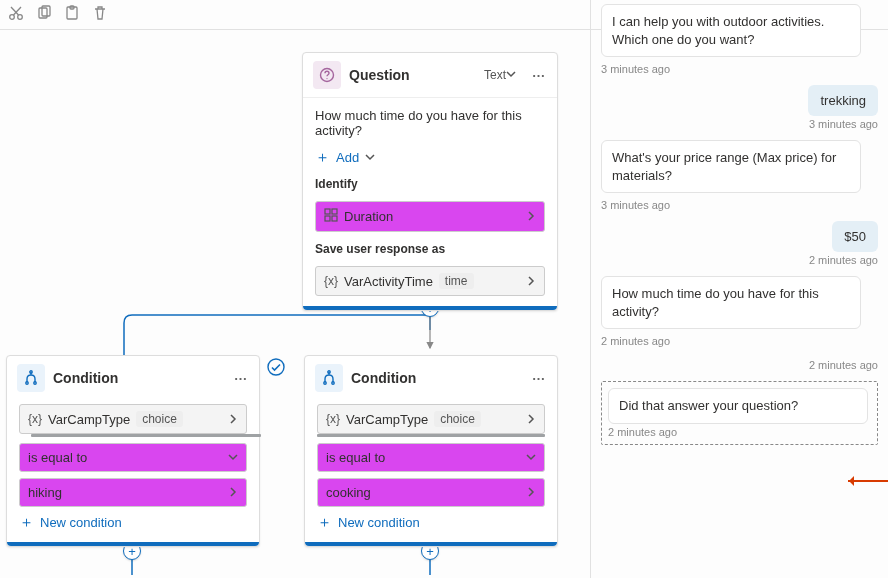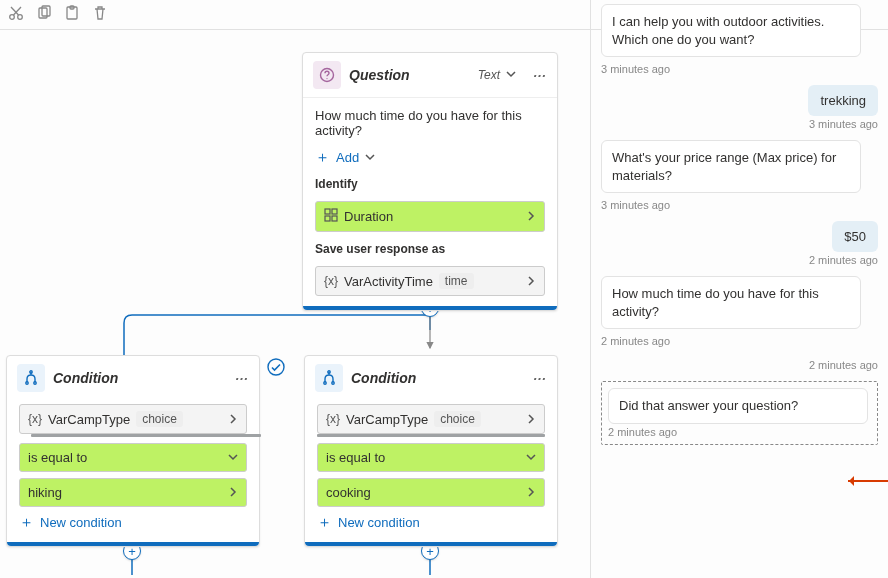--- a/index.html
+++ b/index.html
@@ -12,40 +12,40 @@
   .bot-bubble { background:#fff; border:1px solid #e3e3e3; border-radius:6px; padding:8px 10px; max-width:260px; font-size:13px; line-height:1.35;}
   .user-row { align-items:flex-end;}
   .user-bubble { background:#e4eff6; border-radius:6px; padding:8px 12px; font-size:13px;margin-left:9px;}
   .ts { font-size:11px; color:#888; margin:2px 0 6px 0;}
   .user-row .ts { text-align:right;}
   .dashed { border:1px dashed #888; padding:6px; border-radius:2px;}
   .arrow { position:absolute; right:0px; top:480px; width:40px; height:2px; background:#d83b01;}
   .arrow::before{content:"";position:absolute;left:-4px;top:-4px;border:5px solid transparent;border-right-color:#d83b01;}
   
   .node { position:absolute; background:#fff; border:1px solid #ddd; border-radius:4px; box-shadow:0 1px 2px rgba(0,0,0,.08);}
-  .node-head { display:flex; align-items:center; padding:8px 10px; gap:8px; border-bottom:1px solid #eee;font-style:italic;}
+  .node-head { display:flex; align-items:center; padding:8px 10px; gap:8px; border-bottom:1px solid #eee;}
   .node-title { font-weight:600; flex:1; font-size:14px;}
   .node-body { padding:10px 12px; display:flex; flex-direction:column; gap:10px; font-size:13px;}
   .label { font-weight:600; font-size:12px;}
-  .field { border:1px solid #ccc; border-radius:3px; display:flex; align-items:center; padding:6px 8px; gap:6px; background:#bef264; font-size:13px; position:relative;}
+  .field { border:1px solid #ccc; border-radius:3px; display:flex; align-items:center; padding:6px 8px; gap:6px; background:#d946ef; font-size:13px; position:relative;}
   .field .chev { margin-left:auto; }
   .pill { background:#eee; padding:1px 6px; border-radius:3px; font-size:12px; color:#555;}
   .addlink { color:#0f6cbd; display:flex; align-items:center; gap:6px; font-size:13px;}
   .question-bar { height:4px; background:#0f6cbd; border-radius:0 0 4px 4px;}
   .cond-bar { height:4px; background:#0f6cbd; border-radius:0 0 4px 4px;}
   .icon-box { width:28px; height:28px; border-radius:4px; display:flex; align-items:center; justify-content:center;}
   .q-icon { background:#f3e8f2;}
   .c-icon { background:#eaf3fb;}
   .dots { letter-spacing:2px; color:#666; font-weight:bold; cursor:default;}
   .check-badge { position:absolute; width:18px; height:18px;}
   .plus-circle { width:18px; height:18px; border:1px solid #0f6cbd; border-radius:50%; background:#fff; display:flex; align-items:center; justify-content:center; color:#0f6cbd; font-size:13px; line-height:1; box-shadow:0 1px 2px rgba(0,0,0,.15);}
   .grey-bar { position:absolute; height:10px; background:#9fa2a4; border-radius:1px;}
   svg.line { position:absolute; overflow:visible; pointer-events:none;}
   .chev svg{width:10px;height:10px;stroke:#555;fill:none;stroke-width:1.5;}
-  .tag-sub{color:#555;font-size:12px;margin-left:auto;display:flex;align-items:center;gap:6px;}
+  .tag-sub{color:#555;font-size:12px;margin-left:auto;display:flex;align-items:center;}
 </style>
 </head>
 <body>
 
 <div class="toolbar">
   <span><svg viewBox="0 0 16 16">
         <circle cx="4" cy="12" r="2.3"></circle>
         <circle cx="12" cy="12" r="2.3"></circle>
         <path d="M5.5 10 L13 2 M10.5 10 L3 2"></path>
       </svg></span>

